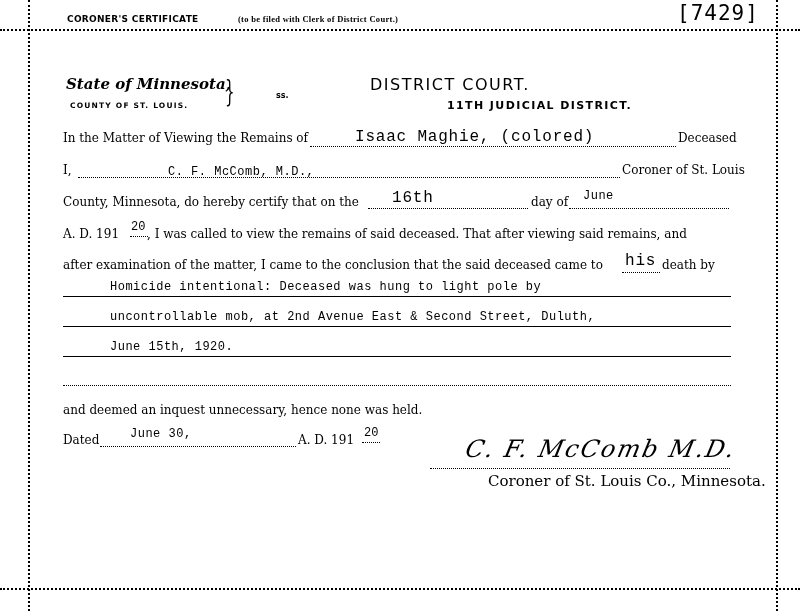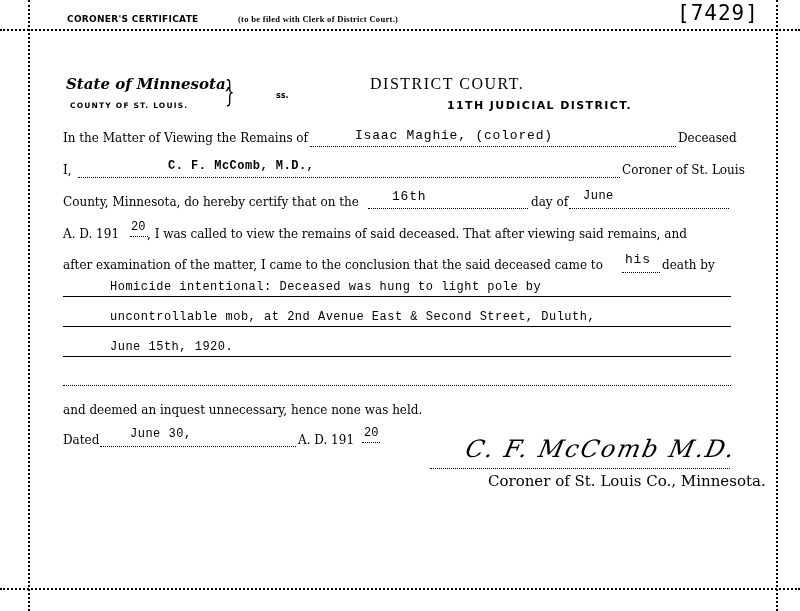--- a/index.html
+++ b/index.html
@@ -18,21 +18,21 @@
 
     .state { font-family: "DejaVu Serif", serif; font-weight: bold; font-style: italic; font-size: 15px; }
     .county { font-family: "DejaVu Sans", sans-serif; font-size: 7.5px; font-weight: bold; letter-spacing: 1.2px; }
     .brace { font-family: "DejaVu Serif", serif; font-size: 30px; transform: scaleX(0.5); transform-origin: left; }
     .ss { font-size: 8px; font-family: "DejaVu Sans", sans-serif; font-weight: bold; }
 
     .court { font-family: "DejaVu Sans", sans-serif; font-size: 16px; letter-spacing: 1.5px; }
     .district { font-family: "DejaVu Sans", sans-serif; font-size: 11px; font-weight: bold; letter-spacing: 1.4px; }
 
     .body-text { font-family: "DejaVu Serif", serif; font-size: 12px; }
-    .typed { font-family: "Liberation Mono", "DejaVu Sans Mono", monospace; font-size: 13px; letter-spacing: 0.8px; }
+    .typed { font-family: "Liberation Mono", "DejaVu Sans Mono", monospace; font-size: 16px; letter-spacing: 0.8px; }
     .typed-small { font-family: "Liberation Mono", "DejaVu Sans Mono", monospace; font-size: 12px; letter-spacing: 0.5px; }
     .fill { position: absolute; border-bottom: 1px solid #000; height: 0; }
     .fill.dotted { border-bottom: 1px dotted #000; }
     .sup { font-family: "Liberation Mono", monospace; font-size: 12px; text-align: right; }
     .sig { font-family: "DejaVu Serif", serif; font-style: italic; font-size: 24px; letter-spacing: 2px; transform: skewX(-12deg); }
     .coroner-sig-label { font-family: "DejaVu Serif", serif; font-size: 15px; }
   </style>
 </head>
 <body>
 
@@ -45,31 +45,31 @@
   <span>CORONER'S CERTIFICATE</span>
   <span class="paren serif">(to be filed with Clerk of District Court.)</span>
 </div>
 <div class="abs file-num" style="left:677px; top:1px;">[7429]</div>
 
 <div class="abs state" style="left:66px; top:75px;">State of Minnesota,</div>
 <div class="abs county" style="left:70px; top:101px;">COUNTY OF ST. LOUIS.</div>
 <div class="abs brace" style="left:225px; top:73px;">}</div>
 <div class="abs ss" style="left:234px; top:91px;padding-left:42px;">ss.</div>
 
-<div class="abs court" style="left:370px; top:75px;font-family:Liberation Serif, serif;">DISTRICT COURT.</div>
+<div class="abs court" style="left:370px; top:75px;">DISTRICT COURT.</div>
 <div class="abs district" style="left:447px; top:99px;">11TH JUDICIAL DISTRICT.</div>
 
 <div class="abs body-text" style="left:63px; top:131px;">In the Matter of Viewing the Remains of</div>
 <div class="fill dotted" style="left:310px; top:146px; width:366px;"></div>
 <div class="abs typed" style="left:355px; top:128px;">Isaac Maghie, (colored)</div>
 <div class="abs body-text" style="left:678px; top:131px;">Deceased</div>
 
 <div class="abs body-text" style="left:63px; top:163px;">I,</div>
 <div class="fill dotted" style="left:78px; top:177px; width:542px;"></div>
-<div class="abs typed-small" style="left:168px; top:159px;font-weight:bold;">C. F. McComb, M.D.,</div>
+<div class="abs typed-small" style="left:168px; top:165px;">C. F. McComb, M.D.,</div>
 <div class="abs body-text" style="left:622px; top:163px;">Coroner of St. Louis</div>
 
 <div class="abs body-text" style="left:63px; top:195px;">County, Minnesota, do hereby certify that on the</div>
 <div class="fill dotted" style="left:368px; top:208px; width:160px;"></div>
 <div class="abs typed" style="left:392px; top:189px;">16th</div>
 <div class="abs body-text" style="left:531px; top:195px;">day of</div>
 <div class="fill dotted" style="left:569px; top:208px; width:160px;"></div>
 <div class="abs typed-small" style="left:583px; top:189px;">June</div>
 
 <div class="abs body-text" style="left:63px; top:227px;">A. D. 191</div>

